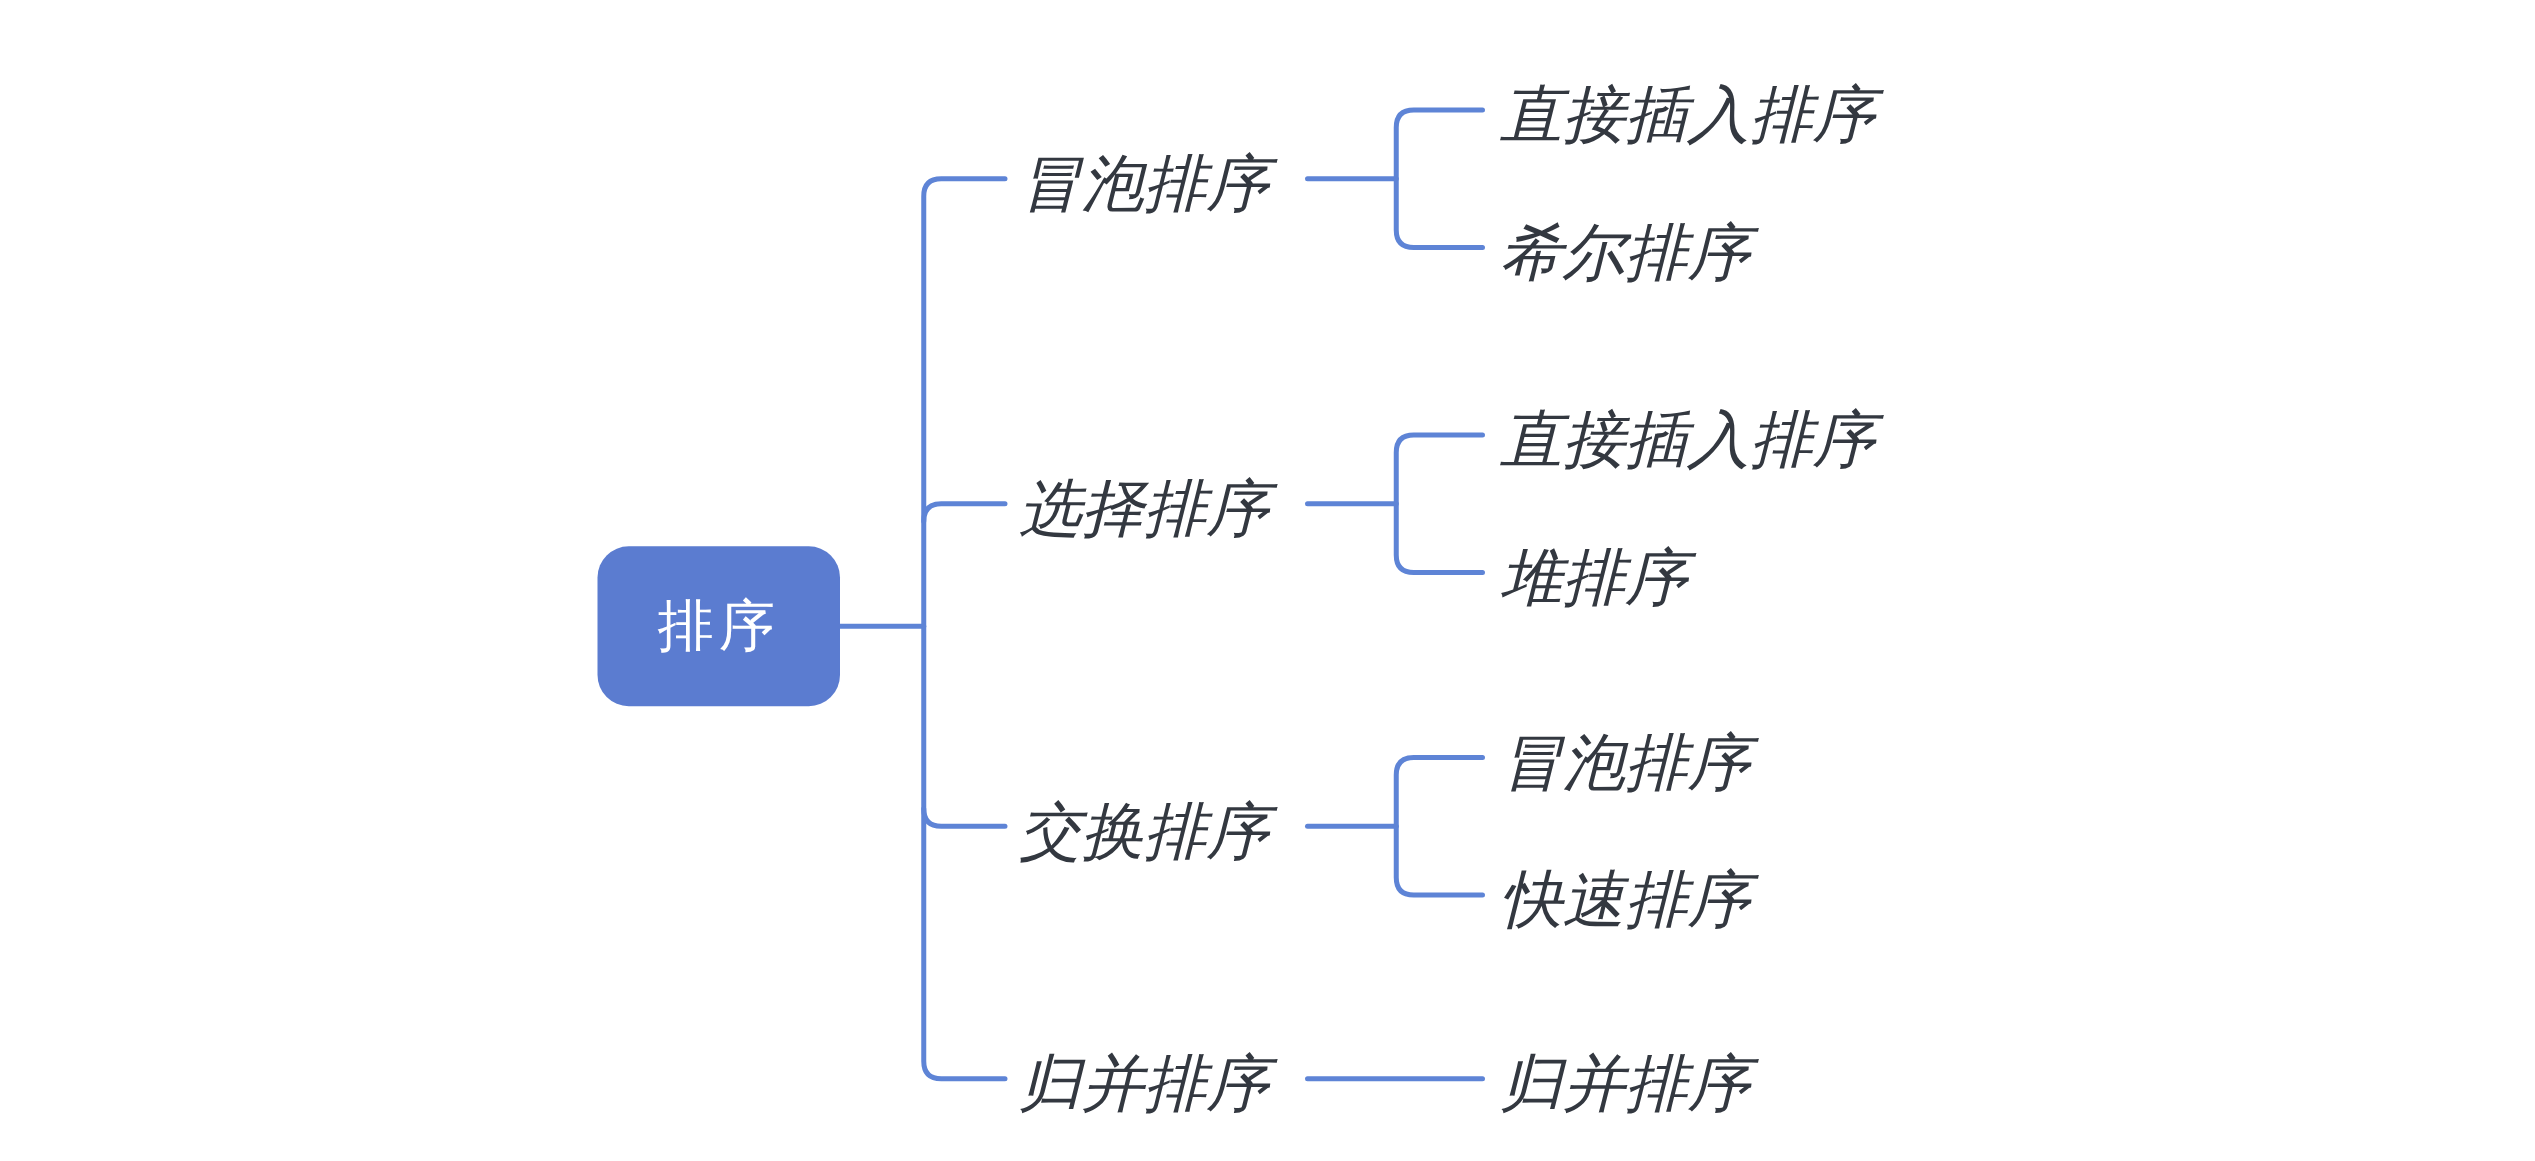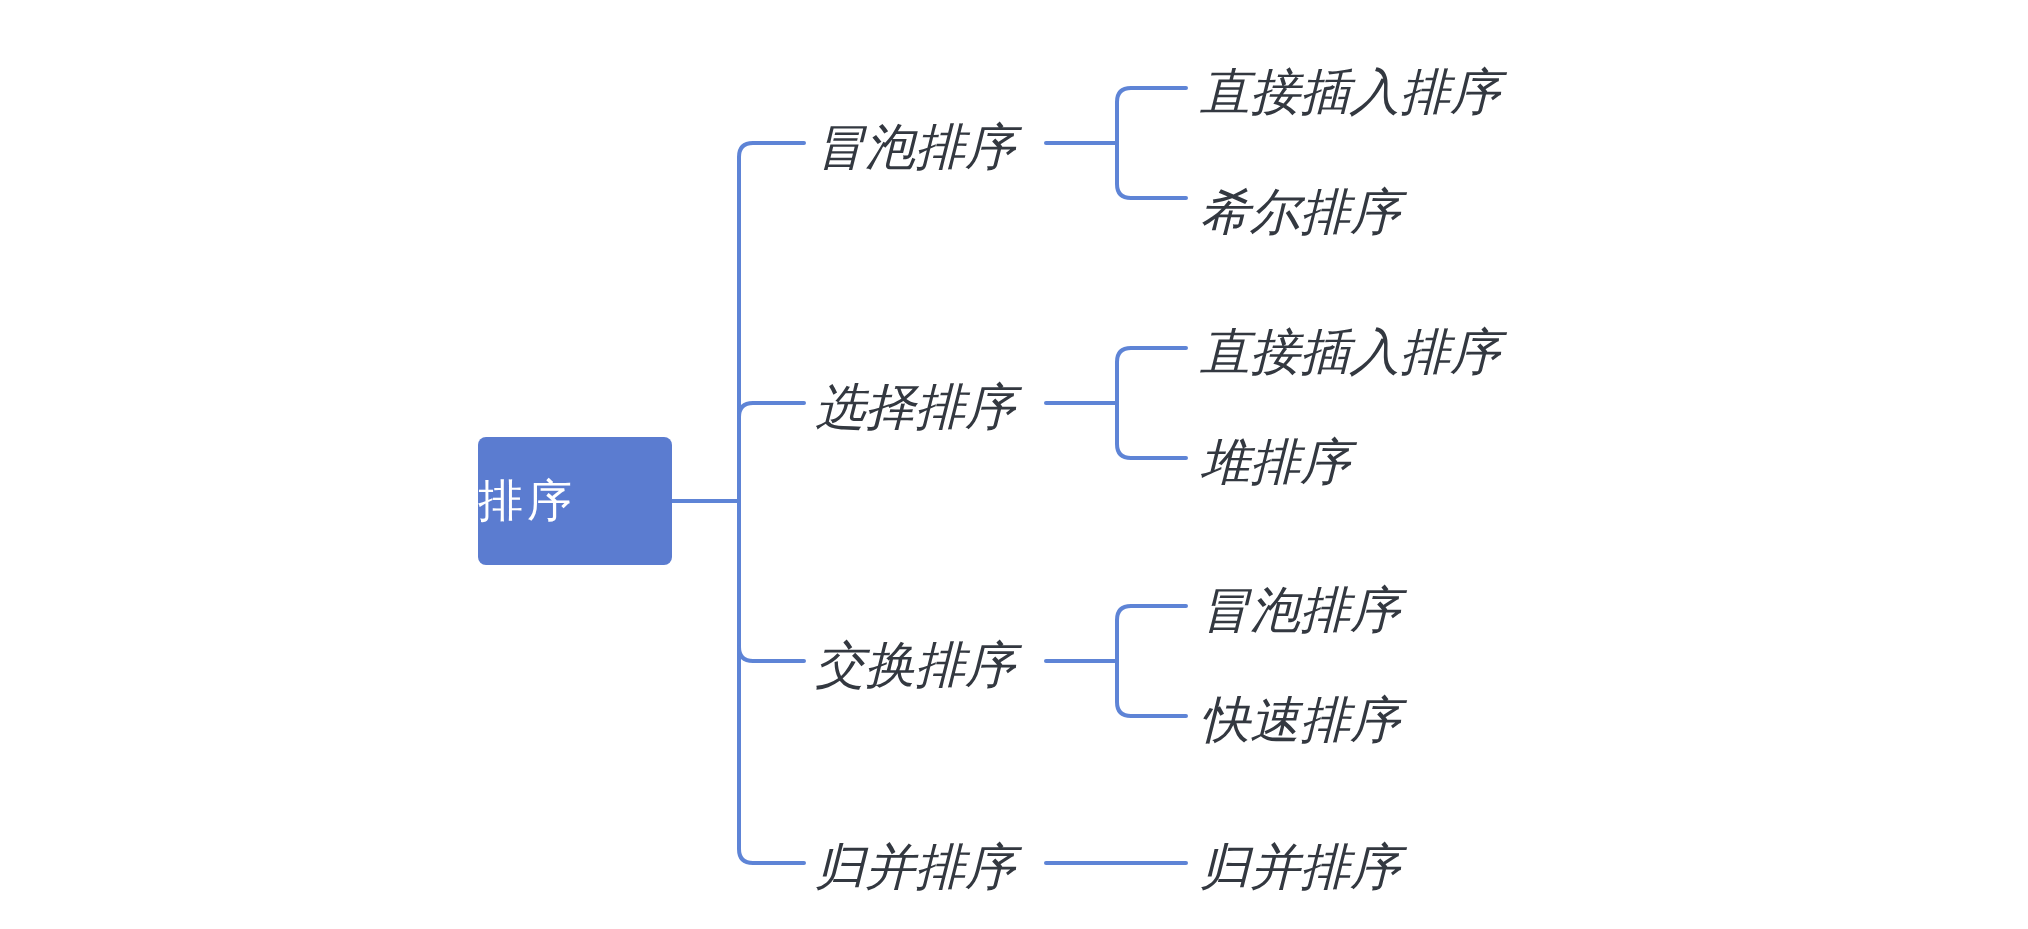--- a/index.html
+++ b/index.html
@@ -29,23 +29,24 @@
     stroke-width: 4;
     stroke-linecap: round;
   }
   .root-node {
     position: absolute;
     left: 478px;
     top: 437px;
     width: 194px;
     height: 128px;
     background: #5b7cd0;
-    border-radius: 8px;
+    border-radius: 25px;
     display: flex;
     align-items: center;
+    justify-content: center;
     color: #ffffff;
     font-size: 45px;
     letter-spacing: 4px;
     cursor: pointer;
   }
   .topic {
     position: absolute;
     font-size: 50px;
     line-height: 52px;
     color: #333840;
@@ -53,21 +54,21 @@
     cursor: pointer;
     font-style: italic;
   }
   .branch { left: 815px; }
   .leaf   { left: 1200px; }
   .b1 { top: 121px; }
   .b2 { top: 381px; text-align: right; }
   .b3 { top: 639px; }
   .b4 { top: 841px; }
   .l1 { top: 66px;  }
-  .l2 { top: 176px; margin-top: 10px; }
+  .l2 { top: 176px; }
   .l3 { top: 326px; }
   .l4 { top: 436px; }
   .l5 { top: 584px; }
   .l6 { top: 694px; }
   .l7 { top: 841px; }
 </style>
 </head>
 <body>
 
 <div class="stage">

